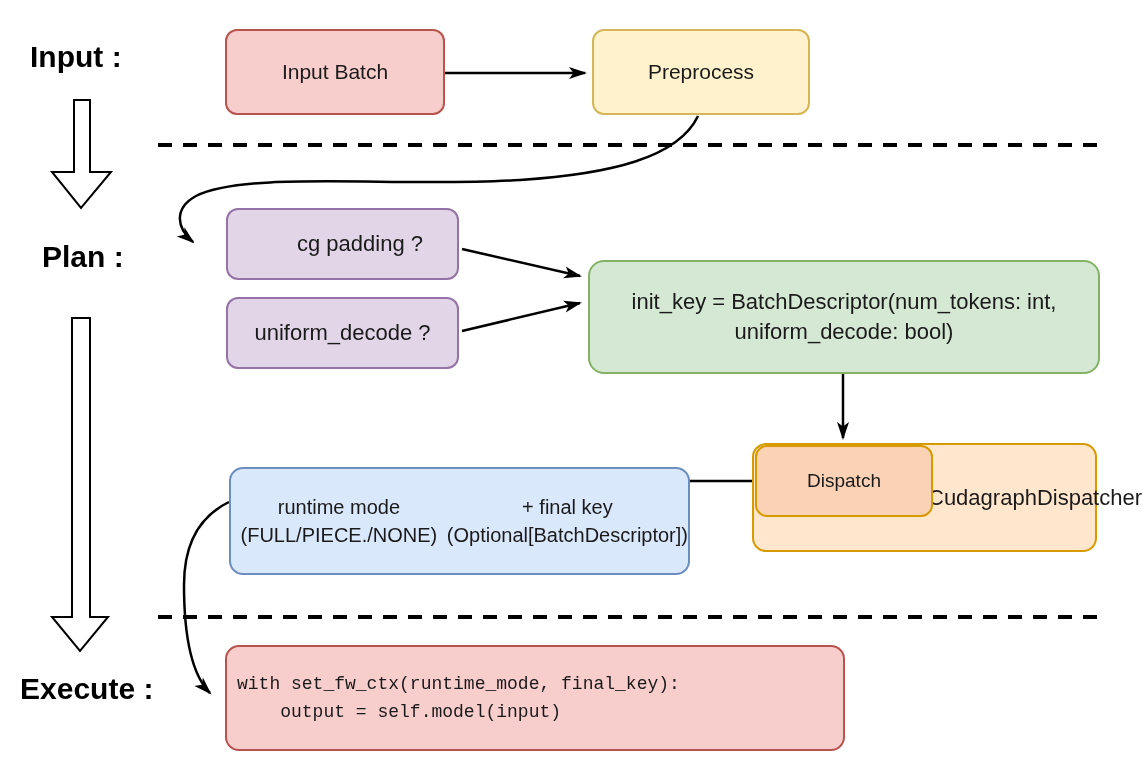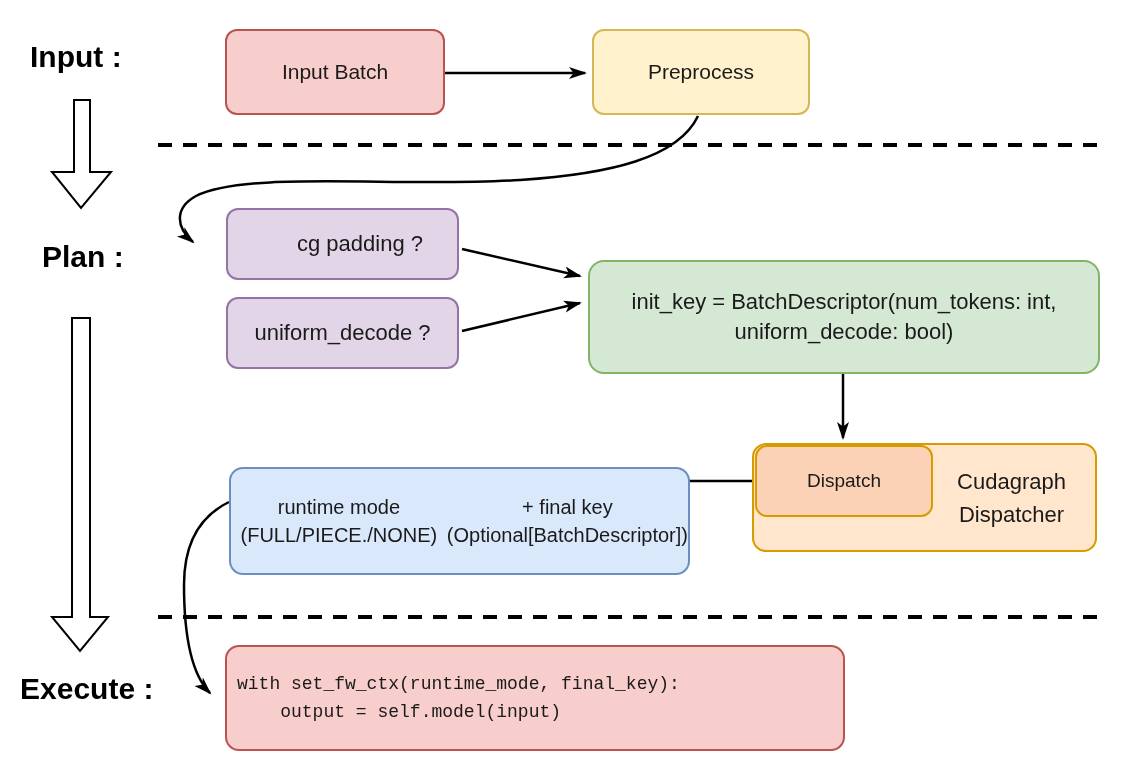--- a/index.html
+++ b/index.html
@@ -14,21 +14,21 @@
     line-height:1.35;
   }
   .stage-label{position:absolute;font-weight:bold;font-size:30px;color:#000;white-space:nowrap;}
 
   .n-input-batch{left:225px;top:29px;width:220px;height:86px;background:#f8cecc;border-color:#b85450;font-size:21px;}
   .n-preprocess{left:592px;top:29px;width:218px;height:86px;background:#fff2cc;border-color:#d6b656;font-size:21px;}
   .n-cg-padding{left:226px;top:208px;width:233px;height:72px;background:#e1d5e7;border-color:#9673a6;font-size:22px;padding-left:35px;}
   .n-uniform-decode{left:226px;top:297px;width:233px;height:72px;background:#e1d5e7;border-color:#9673a6;font-size:22px;}
   .n-init-key{left:588px;top:228px;width:512px;height:114px;background:#d5e8d4;border-color:#82b366;font-size:22px;flex-direction:column;border-radius:16px;margin-top:32px;}
   .n-cuda-outer{left:752px;top:443px;width:345px;height:109px;background:#ffe6cc;border-color:#d79b00;font-size:22px;border-radius:14px;justify-content:flex-end;}
-  .cuda-text{width:167px;display:flex;flex-direction:column;align-items:center;justify-content:center;line-height:33px;}
+  .cuda-text{width:167px;display:flex;flex-direction:row;align-items:center;justify-content:flex-start;line-height:33px;}
   .n-dispatch{left:755px;top:445px;width:178px;height:72px;background:#fbd2b5;border-color:#d79b00;font-size:19px;}
   .n-runtime{left:229px;top:445px;width:461px;height:108px;background:#dae8fc;border-color:#6c8ebf;font-size:20px;flex-direction:row;line-height:28px;border-radius:14px;margin-top:22px;}
   .n-execute{left:225px;top:645px;width:620px;height:106px;background:#f8cecc;border-color:#b85450;
     font-family:"Liberation Mono",monospace;font-size:18px;line-height:28px;
     flex-direction:column;align-items:flex-start;justify-content:center;padding-left:10px;border-radius:14px;}
   .code-line{white-space:pre;text-align:left;}
 </style>
 </head>
 <body>
 

